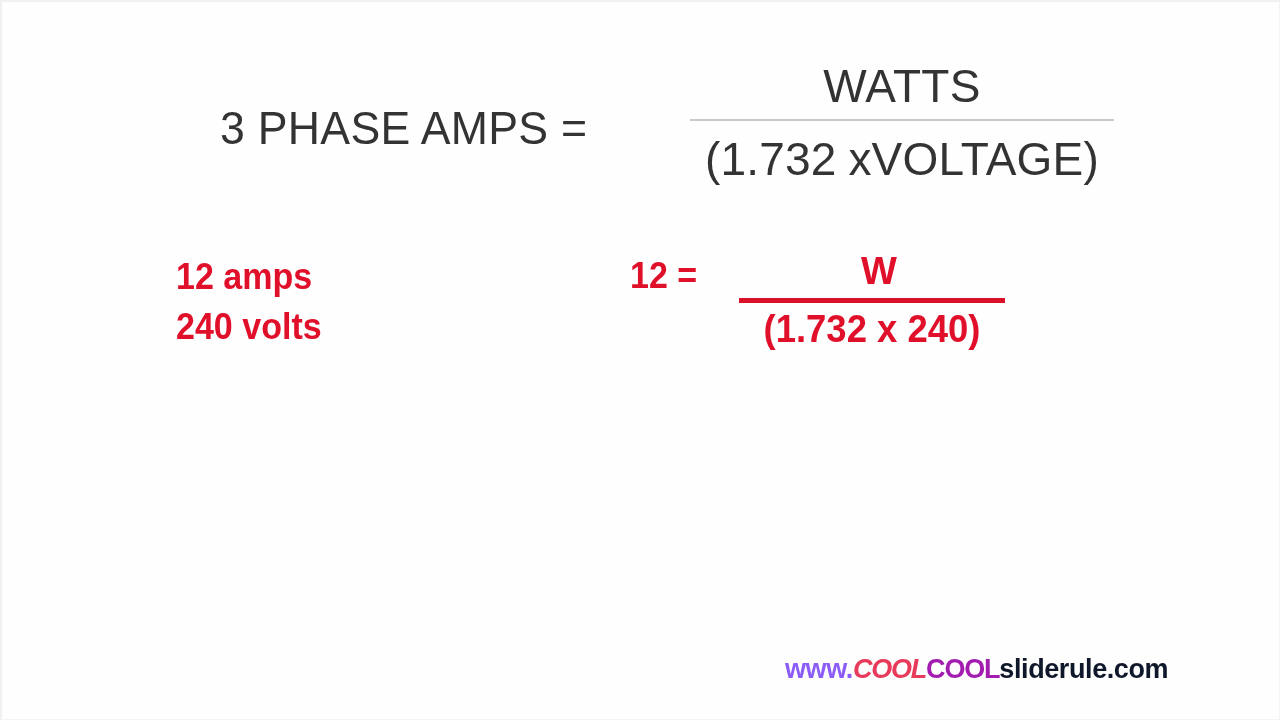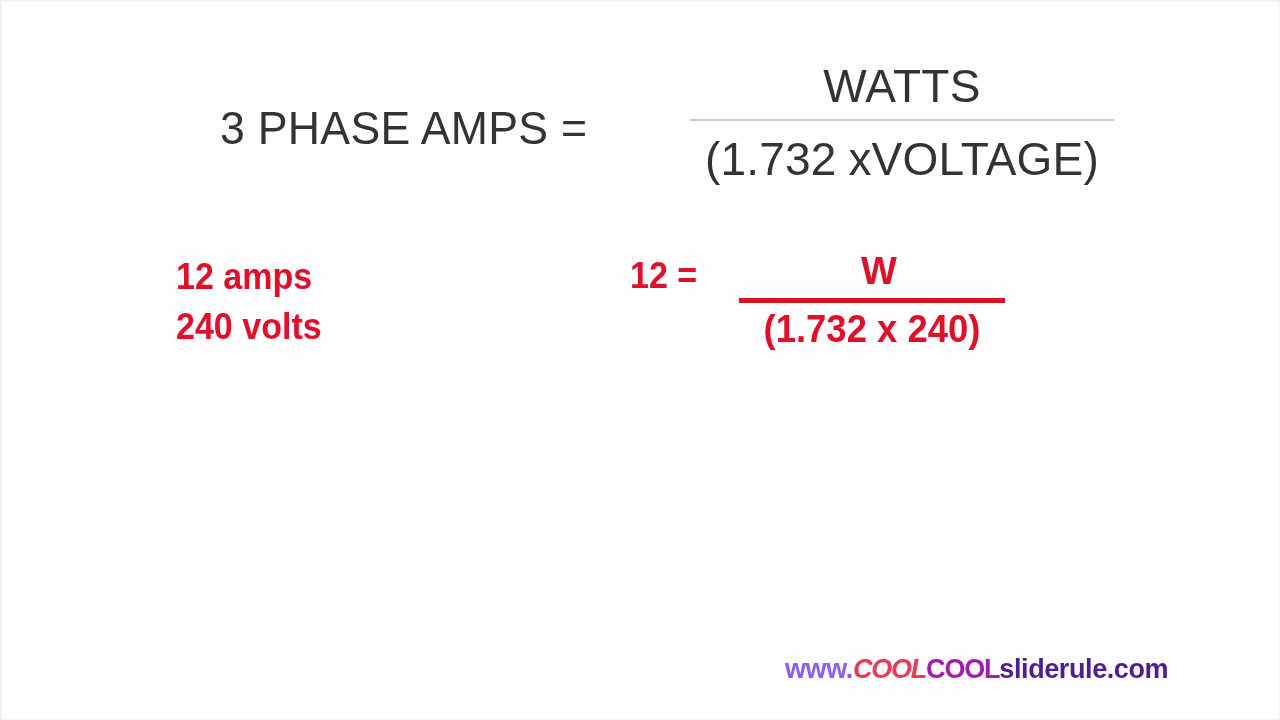--- a/index.html
+++ b/index.html
@@ -151,21 +151,21 @@
     font-size: 27px;
     line-height: 32px;
     font-weight: bold;
     white-space: nowrap;
     font-family: "Liberation Sans", sans-serif;
     letter-spacing: -0.4px;
   }
   .wm-www   { color: #8b5cf6; }
   .wm-super { color: #E83A5A; font-style: italic; letter-spacing: -1.2px; }
   .wm-cool  { color: #a21caf; letter-spacing: -1.2px; }
-  .wm-rest  { color: #4c1d95; }
+  .wm-rest  { color: #0f172a; }
 </style>
 </head>
 <body>
 
 <div id="slide">
 
   <div class="main-formula">
 
     <div class="main-lhs">3 PHASE AMPS =</div>
 

